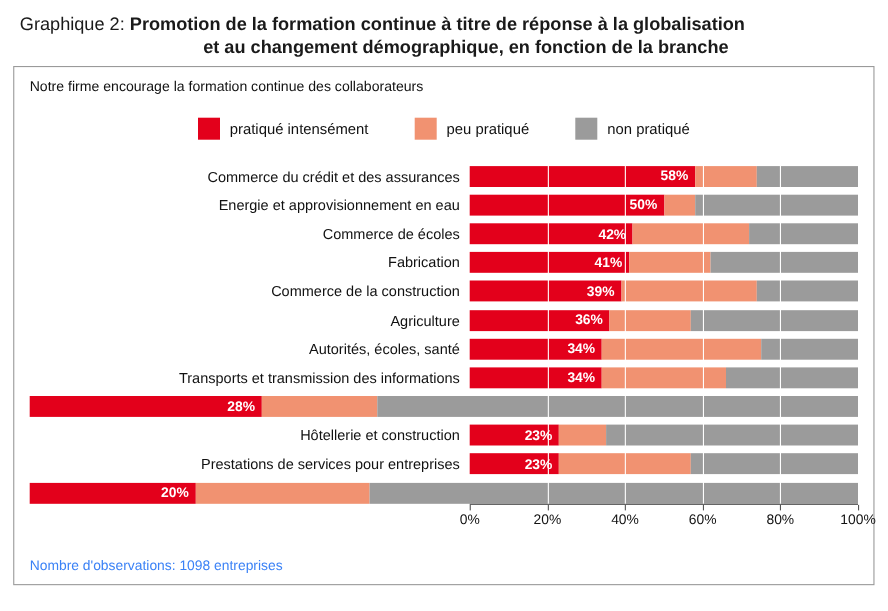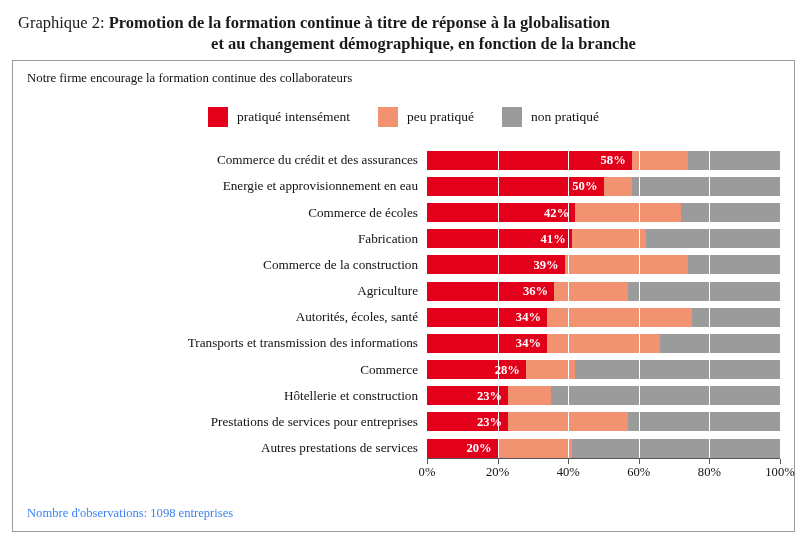--- a/index.html
+++ b/index.html
@@ -13,21 +13,20 @@
     font-family: "Liberation Sans", sans-serif;
     color: #1a1a1a;
     overflow: hidden;
   }
   .page {
     position: relative;
     width: 807px;
     height: 389px;
     box-sizing: border-box;
     padding: 10px 12px 8px 12px;
-    font-family: Liberation Serif, serif;
   }
   
   .title-block {
     padding: 2px 6px 6px 6px;
     line-height: 1.28;
   }
   .title-line {
     font-size: 16.5px;
     text-align: center;
   }
@@ -63,21 +62,21 @@
   }
   
   .legend {
     position: absolute;
     top: 46px;
     left: 0;
     width: 100%;
     display: flex;
     justify-content: center;
     align-items: flex-end;
-    gap: 28px;
+    gap: 42px;
   }
   .legend-item {
     display: flex;
     align-items: center;
     gap: 9px;
   }
   .legend-swatch {
     width: 20px;
     height: 20px;
     display: inline-block;
@@ -310,21 +309,20 @@
             <div class="row-label">Transports et transmission des informations</div>
             <div class="bar-wrap">
               <div class="seg intense" style="width: 34%;">
                 <span class="val-label">34%</span>
               </div>
               <div class="seg some" style="width: 32%;"></div>
               <div class="seg none" style="width: 34%;"></div>
             </div>
           </div>
           <div class="row">
-            <div class="row-label">Commerce</div>
             <div class="bar-wrap">
               <div class="seg intense" style="width: 28%;">
                 <span class="val-label">28%</span>
               </div>
               <div class="seg some" style="width: 14%;"></div>
               <div class="seg none" style="width: 58%;"></div>
             </div>
           </div>
           <div class="row">
             <div class="row-label">Hôtellerie et construction</div>
@@ -340,21 +338,20 @@
             <div class="row-label">Prestations de services pour entreprises</div>
             <div class="bar-wrap">
               <div class="seg intense" style="width: 23%;">
                 <span class="val-label">23%</span>
               </div>
               <div class="seg some" style="width: 34%;"></div>
               <div class="seg none" style="width: 43%;"></div>
             </div>
           </div>
           <div class="row">
-            <div class="row-label">Autres prestations de services</div>
             <div class="bar-wrap">
               <div class="seg intense" style="width: 20%;">
                 <span class="val-label">20%</span>
               </div>
               <div class="seg some" style="width: 21%;"></div>
               <div class="seg none" style="width: 59%;"></div>
             </div>
           </div>
         </div>
 

